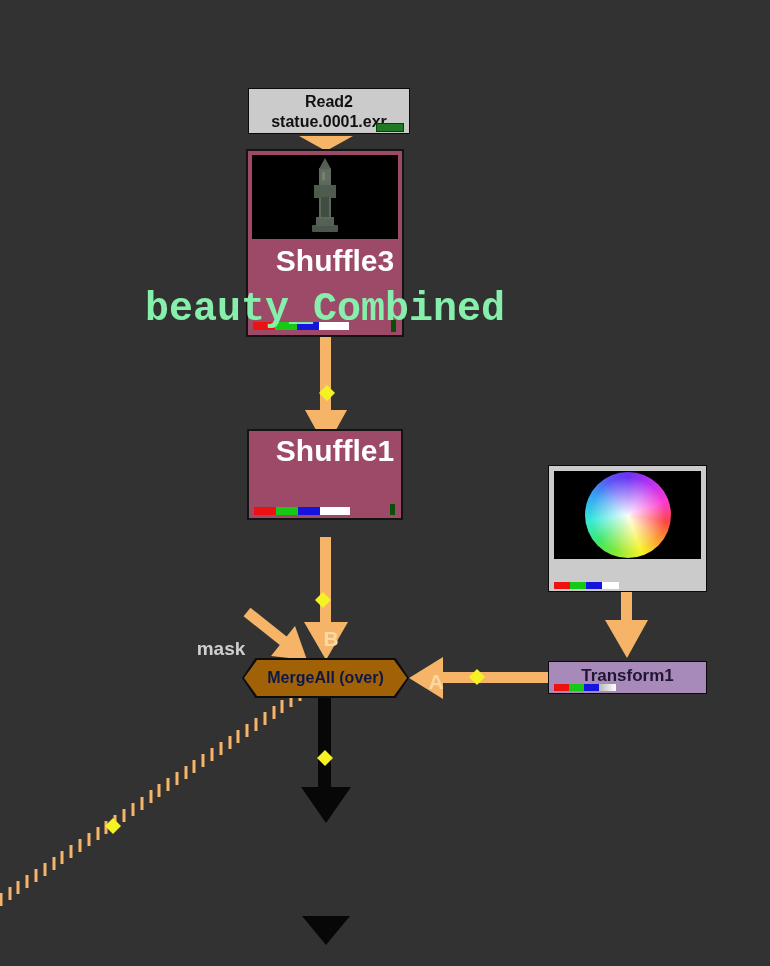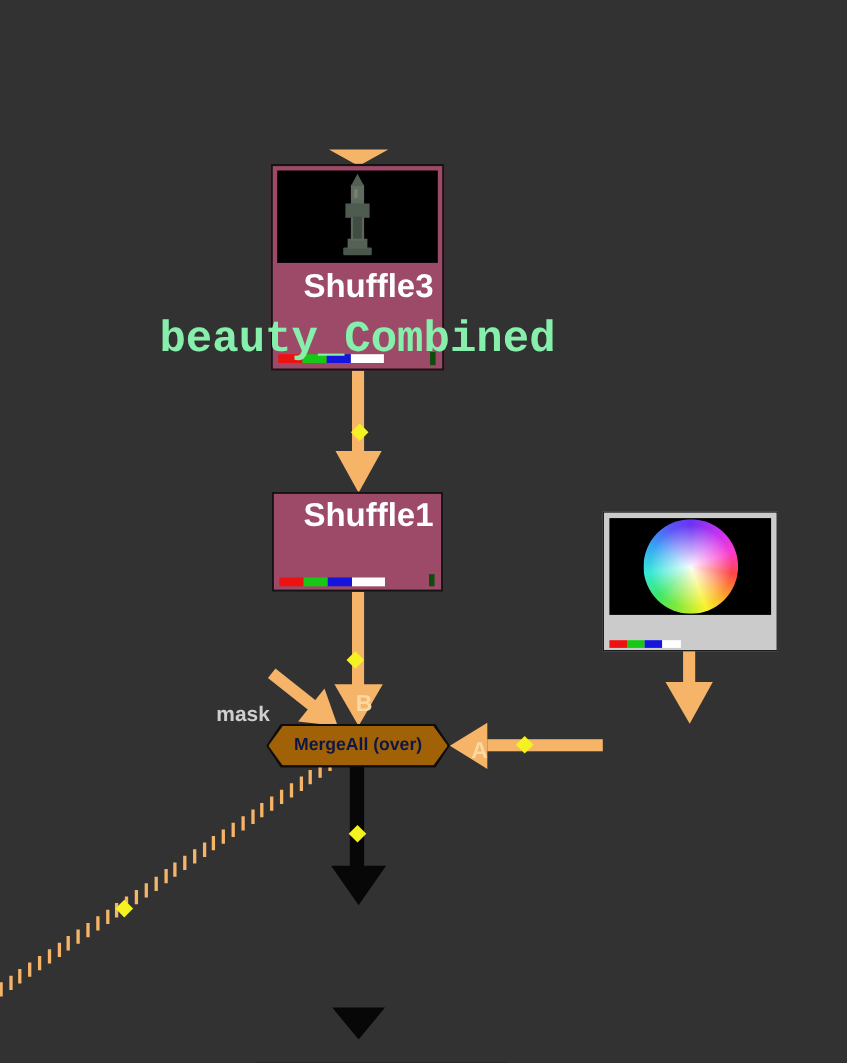--- a/index.html
+++ b/index.html
@@ -80,20 +80,25 @@
     <polygon points="477,669 485,677 477,685 469,677" fill="#f4f222"></polygon>
     <text x="436" y="689" text-anchor="middle" font-size="21" font-weight="bold" fill="#fbd9a4">A</text>
 
     <rect x="318" y="696" width="13" height="93" fill="#070707"></rect>
     <polygon points="301,787 351,787 326,823" fill="#070707"></polygon>
     <polygon points="325,750 333,758 325,766 317,758" fill="#f4f222"></polygon>
 
     <polygon points="302,916 350,916 326,945" fill="#070707"></polygon>
   </svg>
 
+  <div class="node gray" style="left:248px;top:88px;width:162px;height:46px;padding-top:3px;">
+    <div class="small">Read2</div>
+    <div class="small">statue.0001.exr</div>
+    <div style="position:absolute;right:5px;bottom:1px;width:26px;height:7px;background:#217a21;border:1px solid #083f08;"></div>
+  </div>
 
   <div class="node shuffle" style="left:246px;top:149px;width:158px;height:188px;">
     <div class="thumb" style="height:84px;">
       <svg width="44" height="80" viewBox="0 0 44 80">
         <rect x="9" y="68" width="26" height="7" rx="1" fill="#4b564c"></rect>
         <rect x="13" y="60" width="18" height="9" fill="#566156"></rect>
         <rect x="16" y="24" width="12" height="38" fill="#5d685c"></rect>
         <rect x="11" y="28" width="22" height="13" fill="#505b50"></rect>
         <rect x="16" y="11" width="12" height="14" fill="#616c60"></rect>
         <polygon points="22,1 28,12 16,12" fill="#555f54"></polygon>
@@ -105,21 +110,21 @@
     <div class="biglabel" style="top:136px;">beauty_Combined</div>
     <div class="cbar" style="left:5px;bottom:5px;">
       <span class="c-r" style="width:22px"></span>
       <span class="c-g" style="width:22px"></span>
       <span class="c-b" style="width:22px"></span>
       <span class="c-w" style="width:30px"></span>
     </div>
     <div class="gtick" style="right:6px;bottom:3px;width:5px;height:12px;"></div>
   </div>
 
-  <div class="node shuffle" style="left:247px;top:447px;width:156px;height:91px;">
+  <div class="node shuffle" style="left:247px;top:429px;width:156px;height:91px;">
     <div class="ntitle" style="margin-top:4px;">Shuffle1</div>
     <div class="cbar" style="left:5px;bottom:3px;">
       <span class="c-r" style="width:22px"></span>
       <span class="c-g" style="width:22px"></span>
       <span class="c-b" style="width:22px"></span>
       <span class="c-w" style="width:30px"></span>
     </div>
     <div class="gtick" style="right:6px;bottom:3px;width:5px;height:11px;"></div>
   </div>
 
@@ -128,20 +133,29 @@
       <div class="wheel"></div>
     </div>
     <div class="cbar" style="left:5px;bottom:2px;height:7px;">
       <span class="c-r" style="width:16px"></span>
       <span class="c-g" style="width:16px"></span>
       <span class="c-b" style="width:16px"></span>
       <span class="c-w" style="width:17px"></span>
     </div>
   </div>
 
+  <div class="node transform" style="left:548px;top:661px;width:159px;height:33px;">
+    <div class="small">Transform1</div>
+    <div class="cbar" style="left:5px;bottom:2px;height:7px;">
+      <span class="c-r" style="width:15px"></span>
+      <span class="c-g" style="width:15px"></span>
+      <span class="c-b" style="width:15px"></span>
+      <span class="c-w" style="width:17px;background:linear-gradient(to right,#b9b9b9,#ffffff);"></span>
+    </div>
+  </div>
 
   <div class="hexouter" style="left:242px;top:658px;width:167px;height:40px;">
     <div class="hexinner">
       <span>MergeAll (over)</span>
     </div>
   </div>
 
 
 </div>
 

